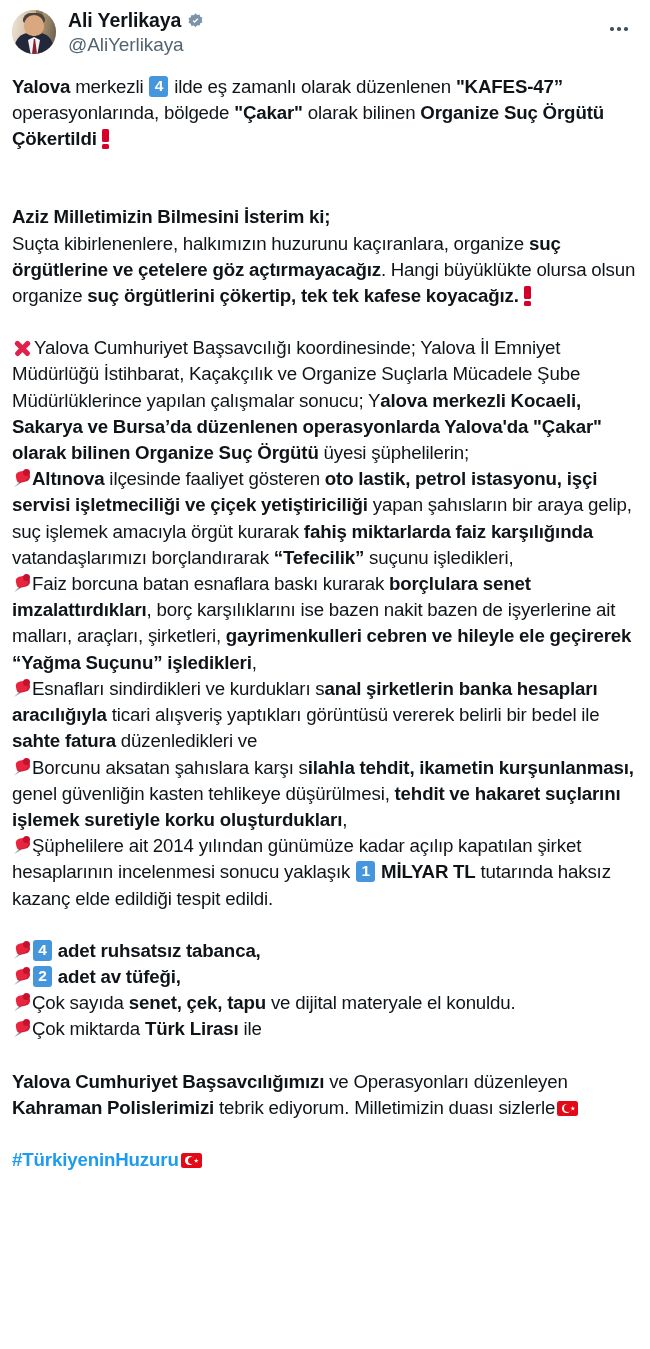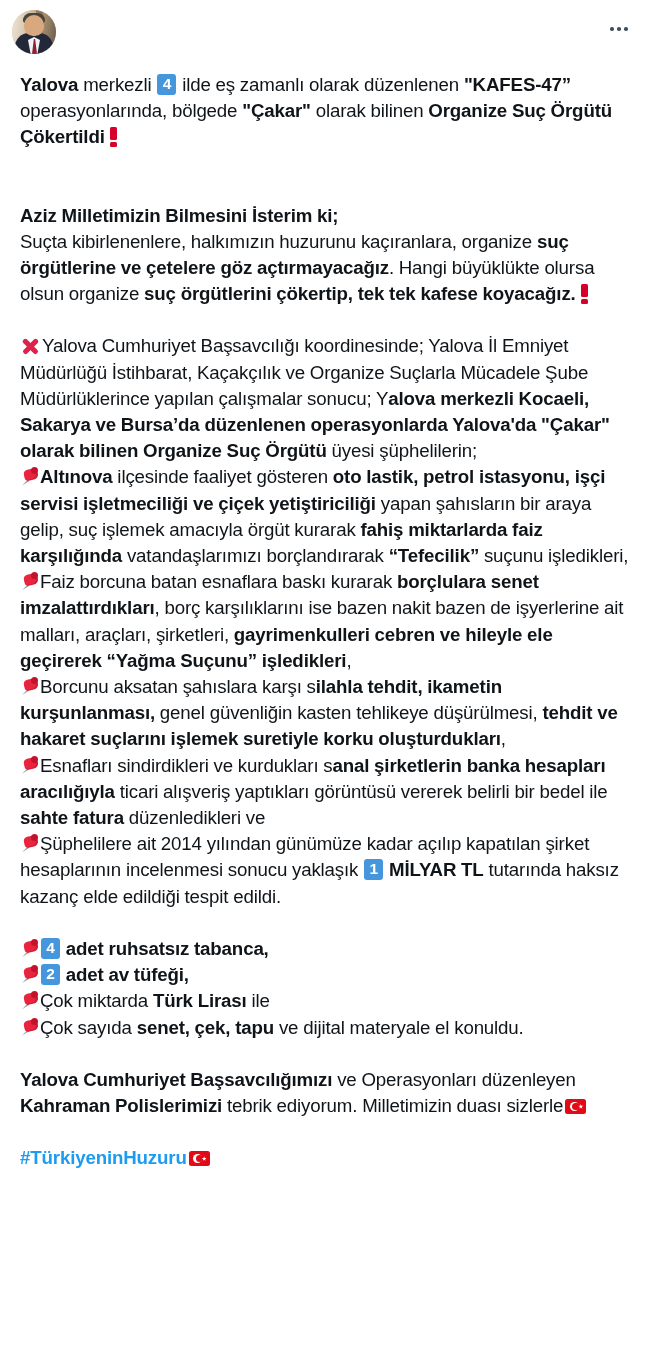--- a/index.html
+++ b/index.html
@@ -115,21 +115,21 @@
 
   
   .tweet-body {
     font-size: 18.7px;
     line-height: 26.2px;
     color: #0f1419;
     letter-spacing: -0.15px;
     word-spacing: -0.2px;
     padding-top: 12px;
   }
-  .para { margin: 0 0 0 8px; }
+  .para { margin: 0 0 0 0; }
   .gap { height: 26px; }
   b, strong { font-weight: 700; }
 
   .num-badge {
     display: inline-block;
     background: #4596dd;
     color: #fff;
     font-weight: 700;
     font-size: 15.5px;
     line-height: 18px;
@@ -241,20 +241,30 @@
     <div class="avatar">
       <div class="av-bg"></div>
       <div class="av-stripe"></div>
       <div class="av-body"></div>
       <div class="av-shirt"></div>
       <div class="av-tie"></div>
       <div class="av-hair"></div>
       <div class="av-head"></div>
     </div>
 
+    <div class="names">
+      <div class="name-row">
+        <span class="display-name">Ali Yerlikaya</span>
+        <svg class="verified-badge" viewBox="0 0 24 24">
+          <path fill="#7c93a8" d="M12 1.5l2.1 2.2 3-.5.9 2.9 2.8 1.2-1 2.9 1 2.9-2.8 1.2-.9 2.9-3-.5L12 19.4l-2.1-2.2-3 .5-.9-2.9L3.2 13.6l1-2.9-1-2.9 2.8-1.2.9-2.9 3 .5z"></path>
+          <path fill="#ffffff" d="M10.8 13.9l-2.4-2.4 1.2-1.2 1.2 1.2 3.6-3.6 1.2 1.2z"></path>
+        </svg>
+      </div>
+      <span class="handle">@AliYerlikaya</span>
+    </div>
 
     <div class="more-btn">
       <i></i>
       <i></i>
       <i></i>
     </div>
   </div>
 
   <div class="tweet-body">
 
@@ -280,45 +290,45 @@
 
     <div class="para">
       <span class="emo emo-pin"><span class="needle"></span><span class="head"></span><span class="knob"></span></span><b>Altınova</b><span> ilçesinde faaliyet gösteren </span><b>oto lastik, petrol istasyonu, işçi servisi işletmeciliği ve çiçek yetiştiriciliği</b><span> yapan şahısların bir araya gelip, suç işlemek amacıyla örgüt kurarak </span><b>fahiş miktarlarda faiz karşılığında</b><span> vatandaşlarımızı borçlandırarak </span><b>“Tefecilik”</b><span> suçunu işledikleri,</span>
     </div>
 
     <div class="para">
       <span class="emo emo-pin"><span class="needle"></span><span class="head"></span><span class="knob"></span></span><span>Faiz borcuna batan esnaflara baskı kurarak </span><b>borçlulara senet imzalattırdıkları</b><span>, borç karşılıklarını ise bazen nakit bazen de işyerlerine ait malları, araçları, şirketleri, </span><b>gayrimenkulleri cebren ve hileyle ele geçirerek “Yağma Suçunu” işledikleri</b><span>,</span>
     </div>
 
     <div class="para">
+      <span class="emo emo-pin"><span class="needle"></span><span class="head"></span><span class="knob"></span></span><span>Esnafları sindirdikleri ve kurdukları s</span><b>anal şirketlerin banka hesapları aracılığıyla</b><span> ticari alışveriş yaptıkları görüntüsü vererek belirli bir bedel ile </span><b>sahte fatura</b><span> düzenledikleri ve</span>
+    </div>
+
+    <div class="para">
       <span class="emo emo-pin"><span class="needle"></span><span class="head"></span><span class="knob"></span></span><span>Borcunu aksatan şahıslara karşı s</span><b>ilahla tehdit, ikametin kurşunlanması,</b><span> genel güvenliğin kasten tehlikeye düşürülmesi, </span><b>tehdit ve hakaret suçlarını işlemek suretiyle korku oluşturdukları</b><span>,</span>
     </div>
 
     <div class="para">
-      <span class="emo emo-pin"><span class="needle"></span><span class="head"></span><span class="knob"></span></span><span>Esnafları sindirdikleri ve kurdukları s</span><b>anal şirketlerin banka hesapları aracılığıyla</b><span> ticari alışveriş yaptıkları görüntüsü vererek belirli bir bedel ile </span><b>sahte fatura</b><span> düzenledikleri ve</span>
-    </div>
-
-    <div class="para">
       <span class="emo emo-pin"><span class="needle"></span><span class="head"></span><span class="knob"></span></span><span>Şüphelilere ait 2014 yılından günümüze kadar açılıp kapatılan şirket hesaplarının incelenmesi sonucu yaklaşık </span><span class="num-badge">1</span> <b>MİLYAR TL</b><span> tutarında haksız kazanç elde edildiği tespit edildi.</span>
     </div>
 
     <div class="gap"></div>
 
 
     <div class="para">
       <span class="emo emo-pin"><span class="needle"></span><span class="head"></span><span class="knob"></span></span><span class="num-badge">4</span> <b>adet ruhsatsız tabanca,</b>
     </div>
     <div class="para">
       <span class="emo emo-pin"><span class="needle"></span><span class="head"></span><span class="knob"></span></span><span class="num-badge">2</span> <b>adet av tüfeği,</b>
     </div>
     <div class="para">
+      <span class="emo emo-pin"><span class="needle"></span><span class="head"></span><span class="knob"></span></span><span>Çok sayıda </span><b>senet, çek, tapu</b><span> ve dijital materyale el konuldu.</span>
+    </div>
+    <div class="para">
       <span class="emo emo-pin"><span class="needle"></span><span class="head"></span><span class="knob"></span></span><span>Çok miktarda </span><b>Türk Lirası</b><span> ile</span>
-    </div>
-    <div class="para">
-      <span class="emo emo-pin"><span class="needle"></span><span class="head"></span><span class="knob"></span></span><span>Çok sayıda </span><b>senet, çek, tapu</b><span> ve dijital materyale el konuldu.</span>
     </div>
 
     <div class="gap"></div>
 
     <div class="para">
       <b>Yalova Cumhuriyet Başsavcılığımızı</b><span> ve Operasyonları düzenleyen </span><b>Kahraman Polislerimizi</b><span> tebrik ediyorum. Milletimizin duası sizlerle</span><span class="emo emo-flag"><span class="crescent"></span><span class="crescent-cut"></span><span class="star"></span></span>
     </div>
 
     <div class="gap"></div>
 

